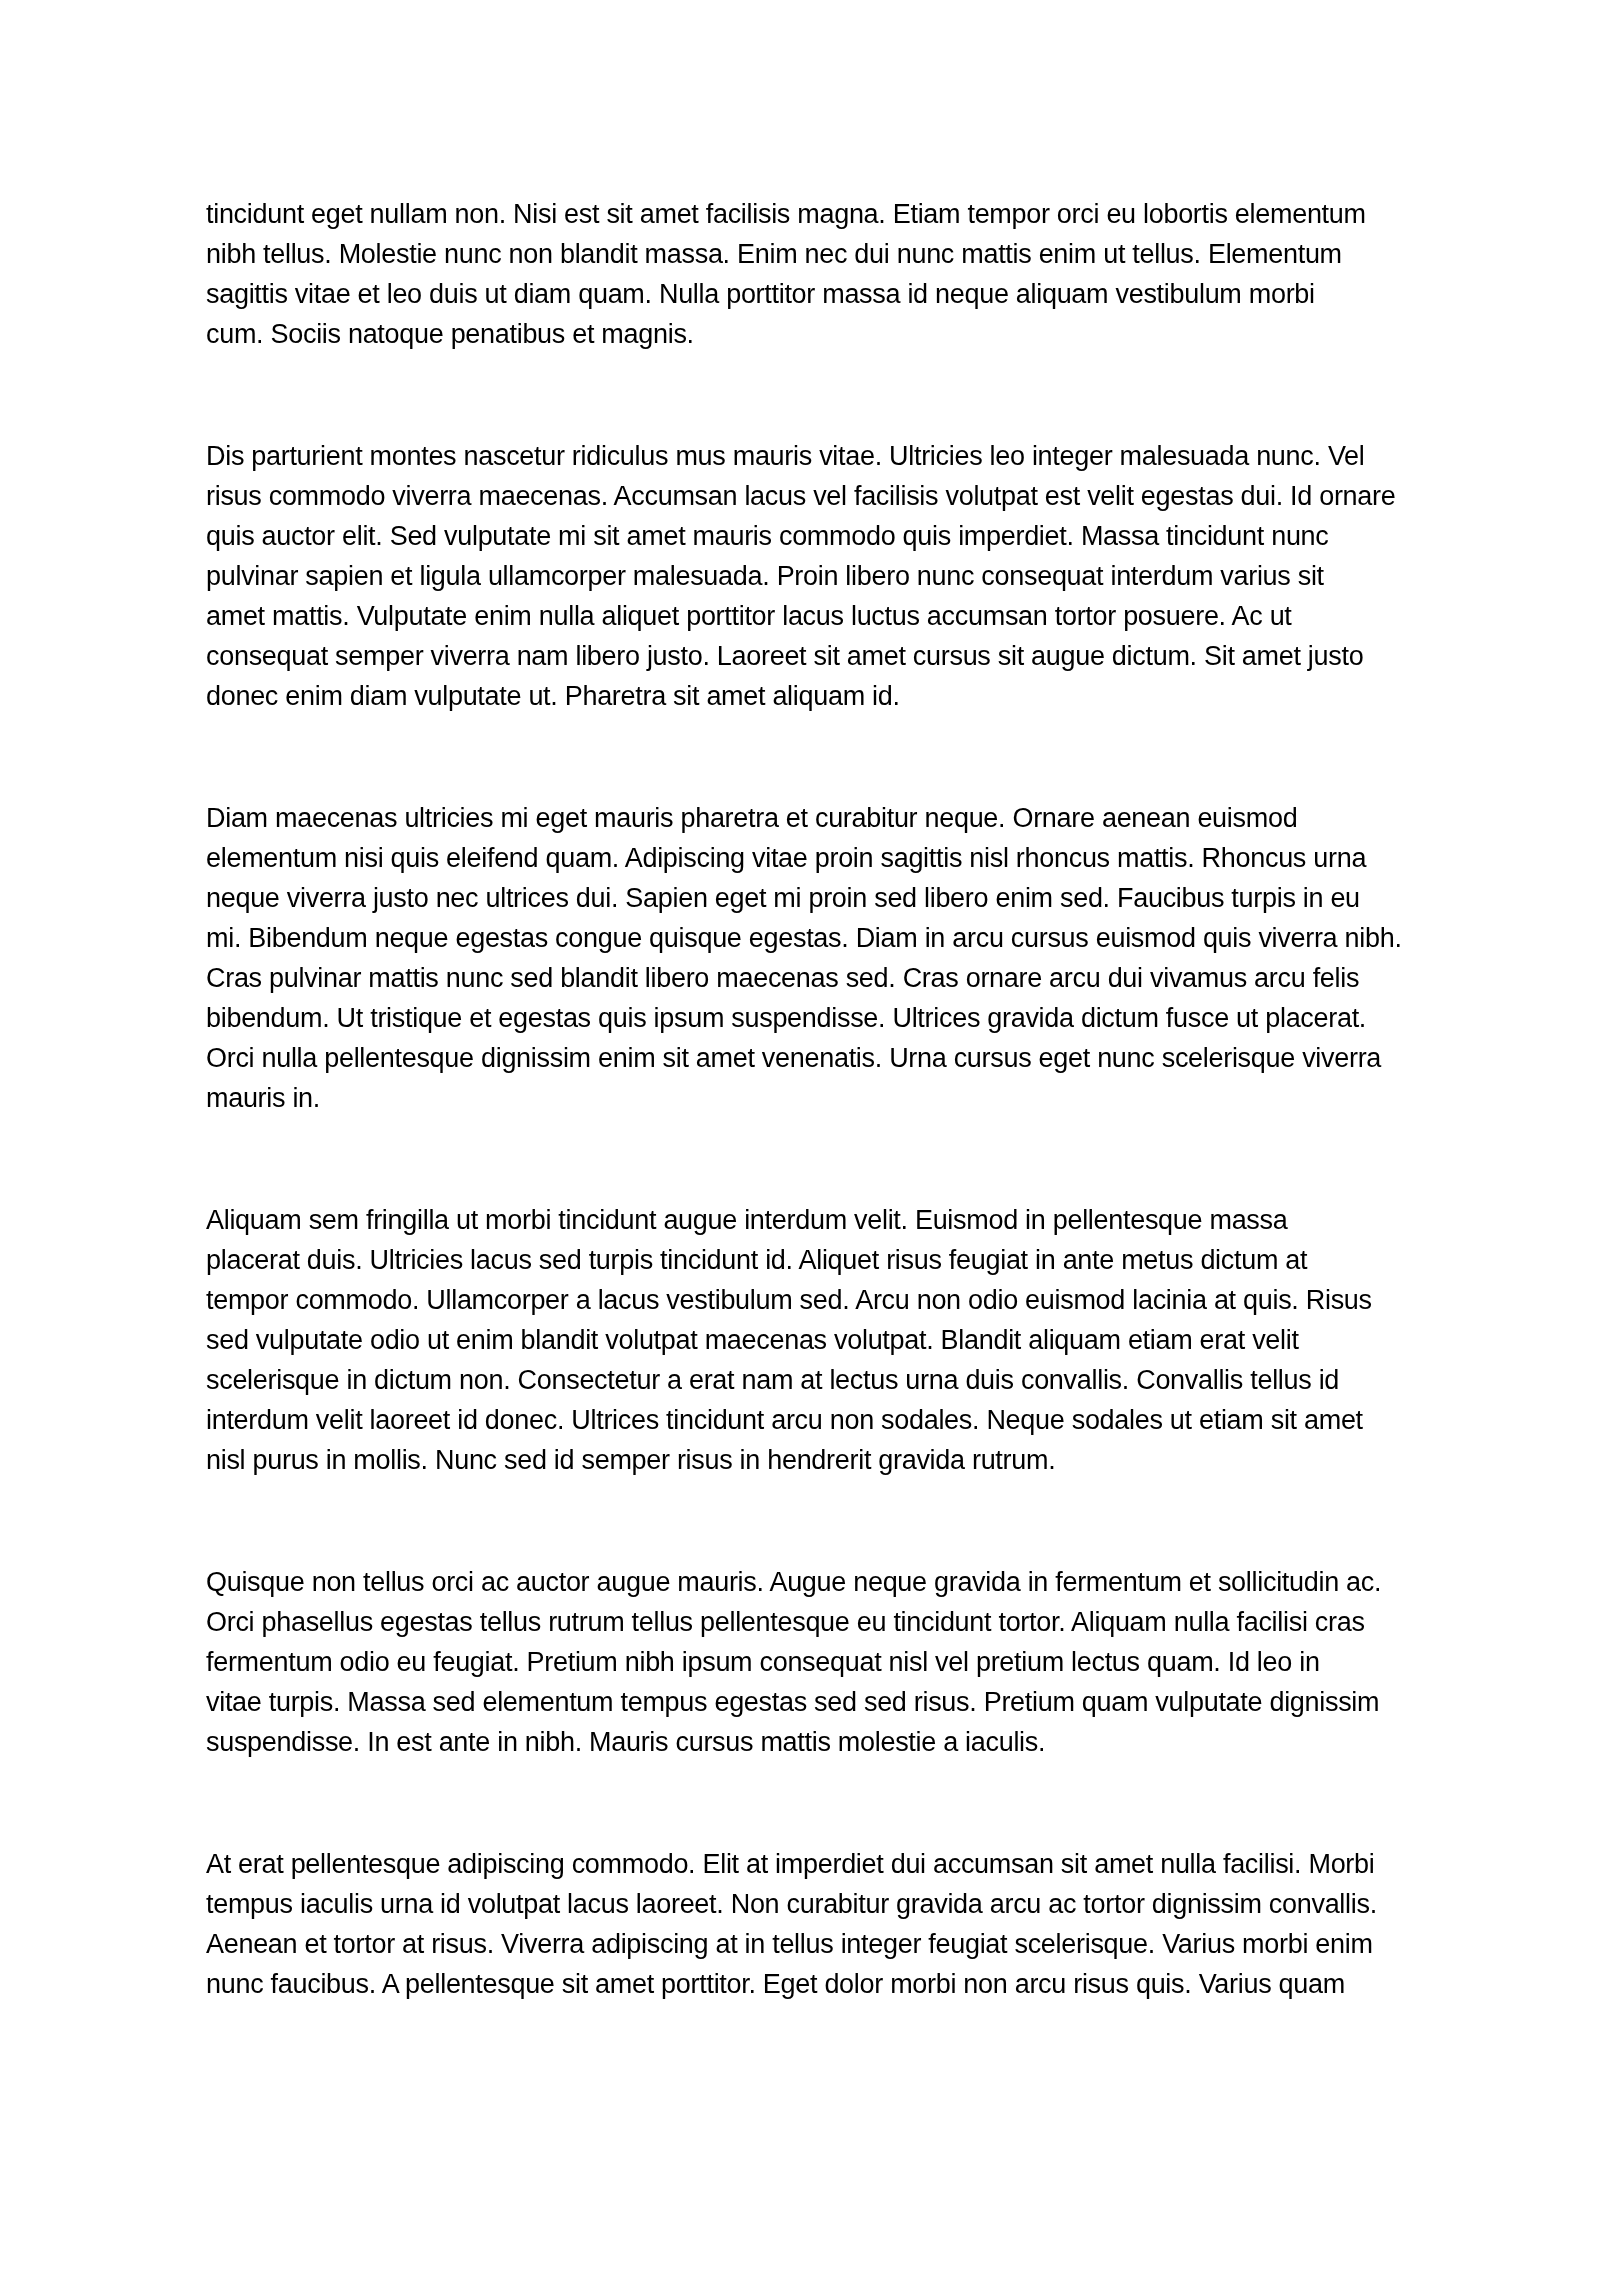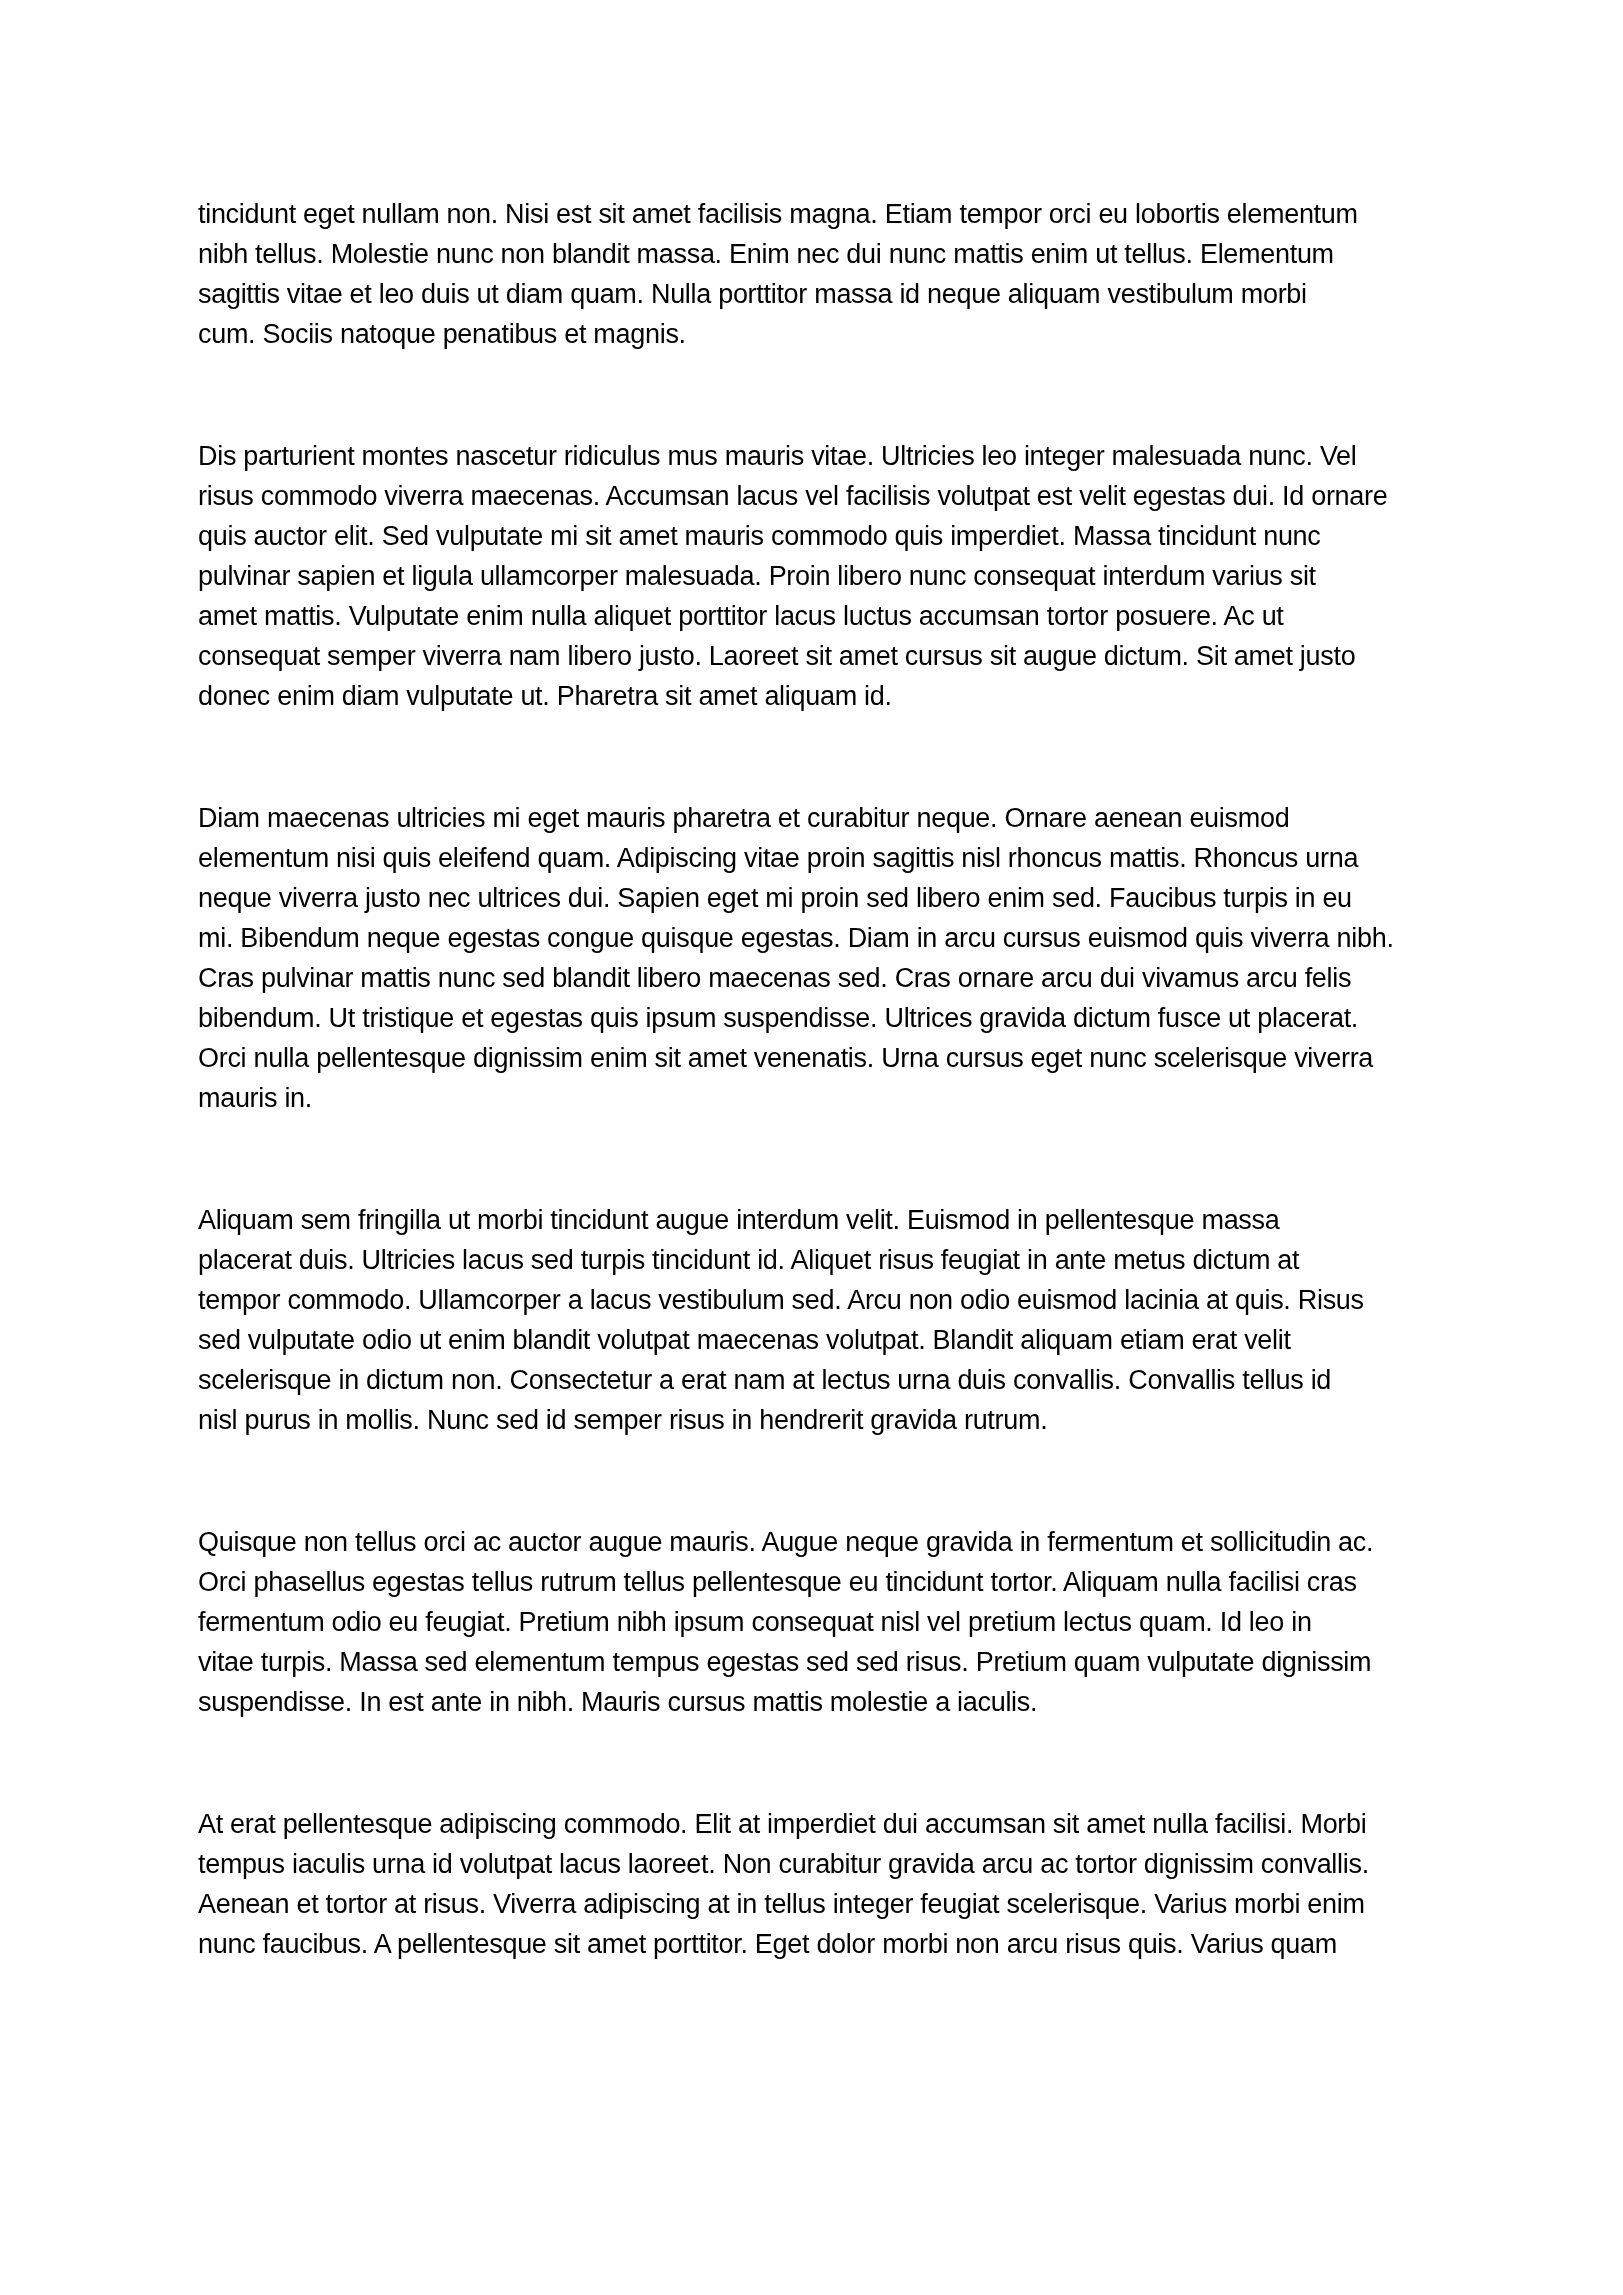--- a/index.html
+++ b/index.html
@@ -25,21 +25,21 @@
     position: absolute;
     left: 198px;
     top: 194px;
     width: 1243px;
     font-family: "Liberation Sans", sans-serif;
     font-size: 27px;
     line-height: 40px;
     color: #000000;
   }
   .para {
-    margin: 0 0 82px 0;
+    margin: 0 0 82px 8px;
   }
   .line {
     display: block;
     white-space: nowrap;
     height: 40px;
     letter-spacing: -0.3px;
   }
 </style>
 </head>
 <body>
@@ -74,20 +74,21 @@
       <span class="line">Orci nulla pellentesque dignissim enim sit amet venenatis. Urna cursus eget nunc scelerisque viverra</span>
       <span class="line">mauris in.</span>
     </p>
 
     <p class="para">
       <span class="line">Aliquam sem fringilla ut morbi tincidunt augue interdum velit. Euismod in pellentesque massa</span>
       <span class="line">placerat duis. Ultricies lacus sed turpis tincidunt id. Aliquet risus feugiat in ante metus dictum at</span>
       <span class="line">tempor commodo. Ullamcorper a lacus vestibulum sed. Arcu non odio euismod lacinia at quis. Risus</span>
       <span class="line">sed vulputate odio ut enim blandit volutpat maecenas volutpat. Blandit aliquam etiam erat velit</span>
       <span class="line">scelerisque in dictum non. Consectetur a erat nam at lectus urna duis convallis. Convallis tellus id</span>
+      <span class="line">interdum velit laoreet id donec. Ultrices tincidunt arcu non sodales. Neque sodales ut etiam sit amet</span>
       <span class="line">nisl purus in mollis. Nunc sed id semper risus in hendrerit gravida rutrum.</span>
     </p>
 
     <p class="para">
       <span class="line">Quisque non tellus orci ac auctor augue mauris. Augue neque gravida in fermentum et sollicitudin ac.</span>
       <span class="line">Orci phasellus egestas tellus rutrum tellus pellentesque eu tincidunt tortor. Aliquam nulla facilisi cras</span>
       <span class="line">fermentum odio eu feugiat. Pretium nibh ipsum consequat nisl vel pretium lectus quam. Id leo in</span>
       <span class="line">vitae turpis. Massa sed elementum tempus egestas sed sed risus. Pretium quam vulputate dignissim</span>
       <span class="line">suspendisse. In est ante in nibh. Mauris cursus mattis molestie a iaculis.</span>
     </p>

